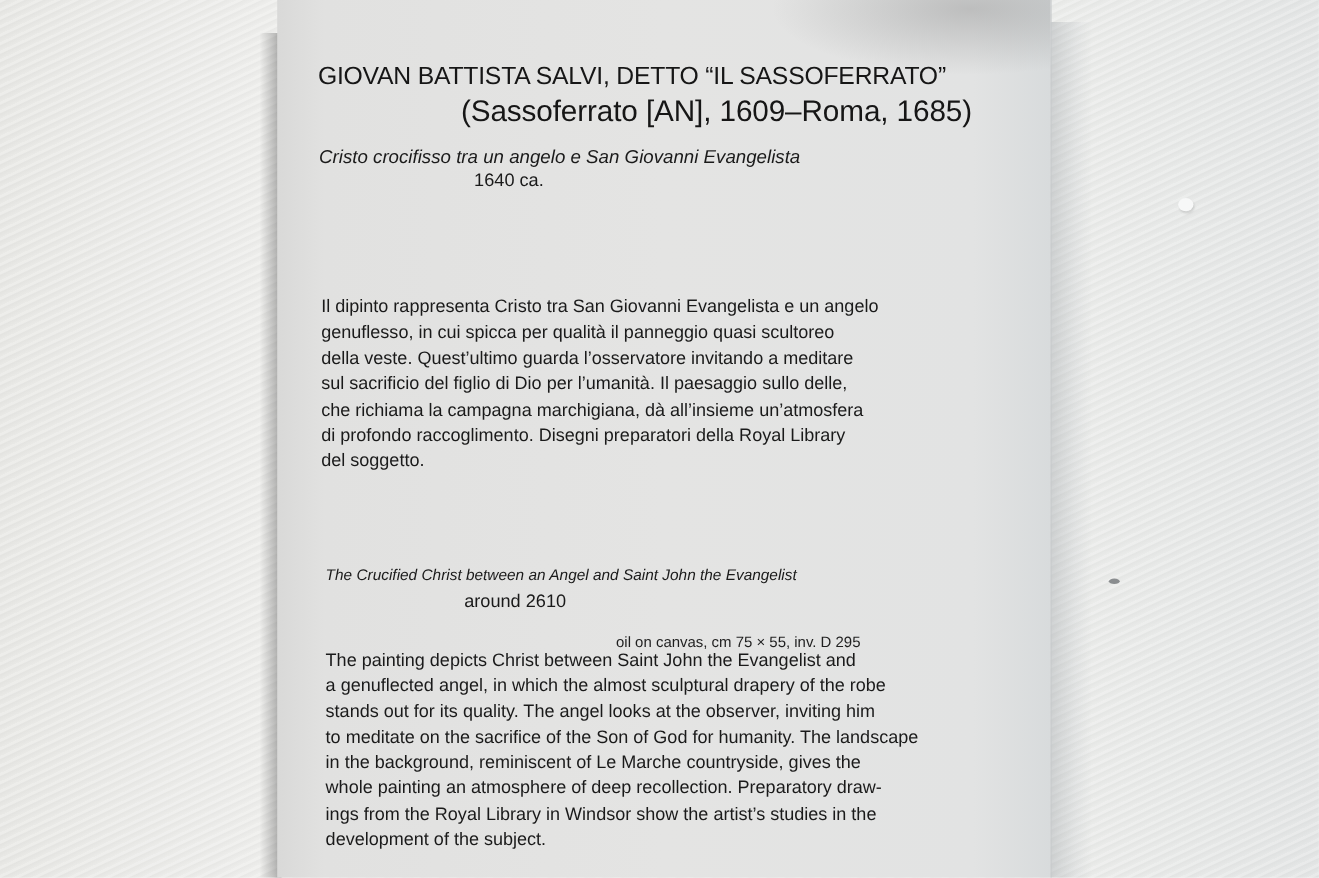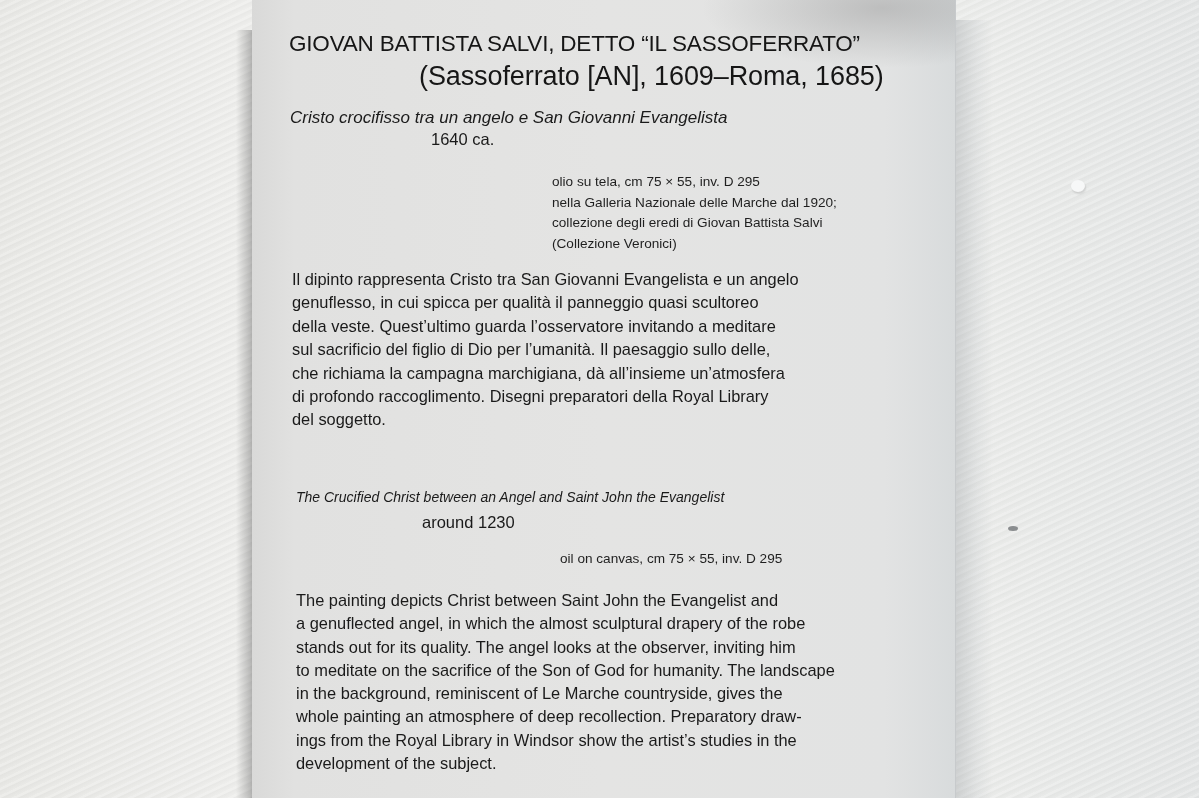--- a/index.html
+++ b/index.html
@@ -22,21 +22,21 @@
       background: linear-gradient(90deg, rgba(150,155,160,0.35) 0%, rgba(180,185,190,0.18) 60%, rgba(0,0,0,0) 100%);
     }
     .panel {
       position: absolute; left: 252px; top: 0; width: 704px; height: 798px;
       background:
         radial-gradient(ellipse 180px 60px at 630px 8px, rgba(120,120,120,0.35), rgba(0,0,0,0) 100%),
         linear-gradient(90deg, #d9d9d8 0%, #e1e1e0 6%, #e4e4e3 50%, #e2e3e3 90%, #d8dbdc 100%);
       border-right: 1px solid #c7cacc;
       color: #1c1c1c;
     }
-    .t { position: absolute; white-space: nowrap; }
+    .t { position: absolute; white-space: nowrap; margin-top: 25px; }
     .artist-name {
       left: 37px; top: 31px; font-size: 22.5px; letter-spacing: -0.2px; color: #161616;
     }
     .artist-dates {
       left: 167px; top: 61px; font-size: 27px; letter-spacing: -0.1px; color: #161616;
     }
     .it-title {
       left: 38px; top: 108px; font-size: 17px; font-style: italic; color: #1a1a1a;
     }
     .it-date {
@@ -76,39 +76,33 @@
 <div class="wall-dot" style="left:1008px;top:526px;width:10px;height:5px;background:#8a8d8f;"></div>
 
 <div class="panel">
 
   <div class="t artist-name">GIOVAN BATTISTA SALVI, DETTO “IL SASSOFERRATO”</div>
   <div class="t artist-dates">(Sassoferrato [AN], 1609–Roma, 1685)</div>
 
   <div class="t it-title">Cristo crocifisso tra un angelo e San Giovanni Evangelista</div>
   <div class="t it-date">1640 ca.</div>
 
-  <div class="it-meta">
-    <div>olio su tela, cm 75 × 55, inv. D 295</div>
-    <div>nella Galleria Nazionale delle Marche dal 1920;</div>
-    <div>collezione degli eredi di Giovan Battista Salvi</div>
-    <div>(Collezione Veronici)</div>
-  </div>
 
   <div class="it-body">
     <div>Il dipinto rappresenta Cristo tra San Giovanni Evangelista e un angelo</div>
     <div>genuflesso, in cui spicca per qualità il panneggio quasi scultoreo</div>
     <div>della veste. Quest’ultimo guarda l’osservatore invitando a meditare</div>
     <div>sul sacrificio del figlio di Dio per l’umanità. Il paesaggio sullo delle,</div>
     <div>che richiama la campagna marchigiana, dà all’insieme un’atmosfera</div>
     <div>di profondo raccoglimento. Disegni preparatori della Royal Library</div>
     <div>del soggetto.</div>
   </div>
 
   <div class="t en-title">The Crucified Christ between an Angel and Saint John the Evangelist</div>
-  <div class="t en-date">around 1230</div>
+  <div class="t en-date">around 2610</div>
   <div class="t en-meta">oil on canvas, cm 75 × 55, inv. D 295</div>
 
   <div class="en-body">
     <div>The painting depicts Christ between Saint John the Evangelist and</div>
     <div>a genuflected angel, in which the almost sculptural drapery of the robe</div>
     <div>stands out for its quality. The angel looks at the observer, inviting him</div>
     <div>to meditate on the sacrifice of the Son of God for humanity. The landscape</div>
     <div>in the background, reminiscent of Le Marche countryside, gives the</div>
     <div>whole painting an atmosphere of deep recollection. Preparatory draw-</div>
     <div>ings from the Royal Library in Windsor show the artist’s studies in the</div>

